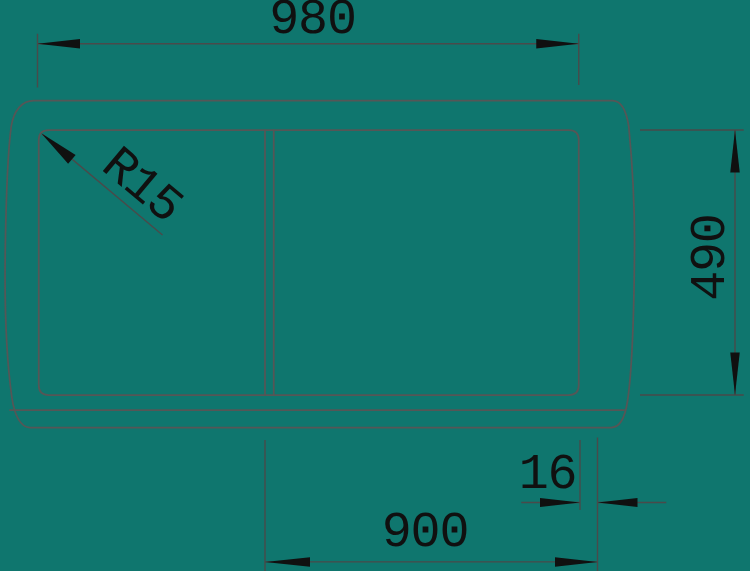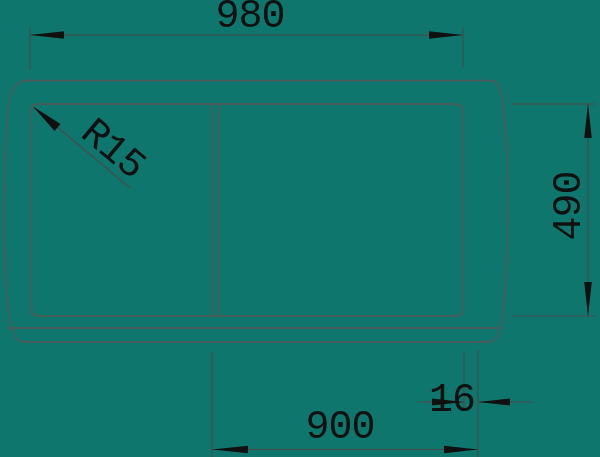--- a/index.html
+++ b/index.html
@@ -123,17 +123,17 @@
       <polygon class="arrow" points="478,449.5 444,445.7 444,453.3"></polygon>
     </g>
   </svg>
 
   <div class="dim-label" style="left:250px; top:17px;">980</div>
 
   <div class="dim-label rot-ccw" style="left:570px; top:206px;">490</div>
 
   <div class="dim-label rot-diag" style="left:112px; top:150px;">R15</div>
 
-  <div class="dim-label" style="left:452px; top:381px;margin-top:20px;">16</div>
+  <div class="dim-label" style="left:438px; top:381px;">16</div>
 
   <div class="dim-label" style="left:340px; top:428px;">900</div>
 
 </div>
 
 </body></html>

